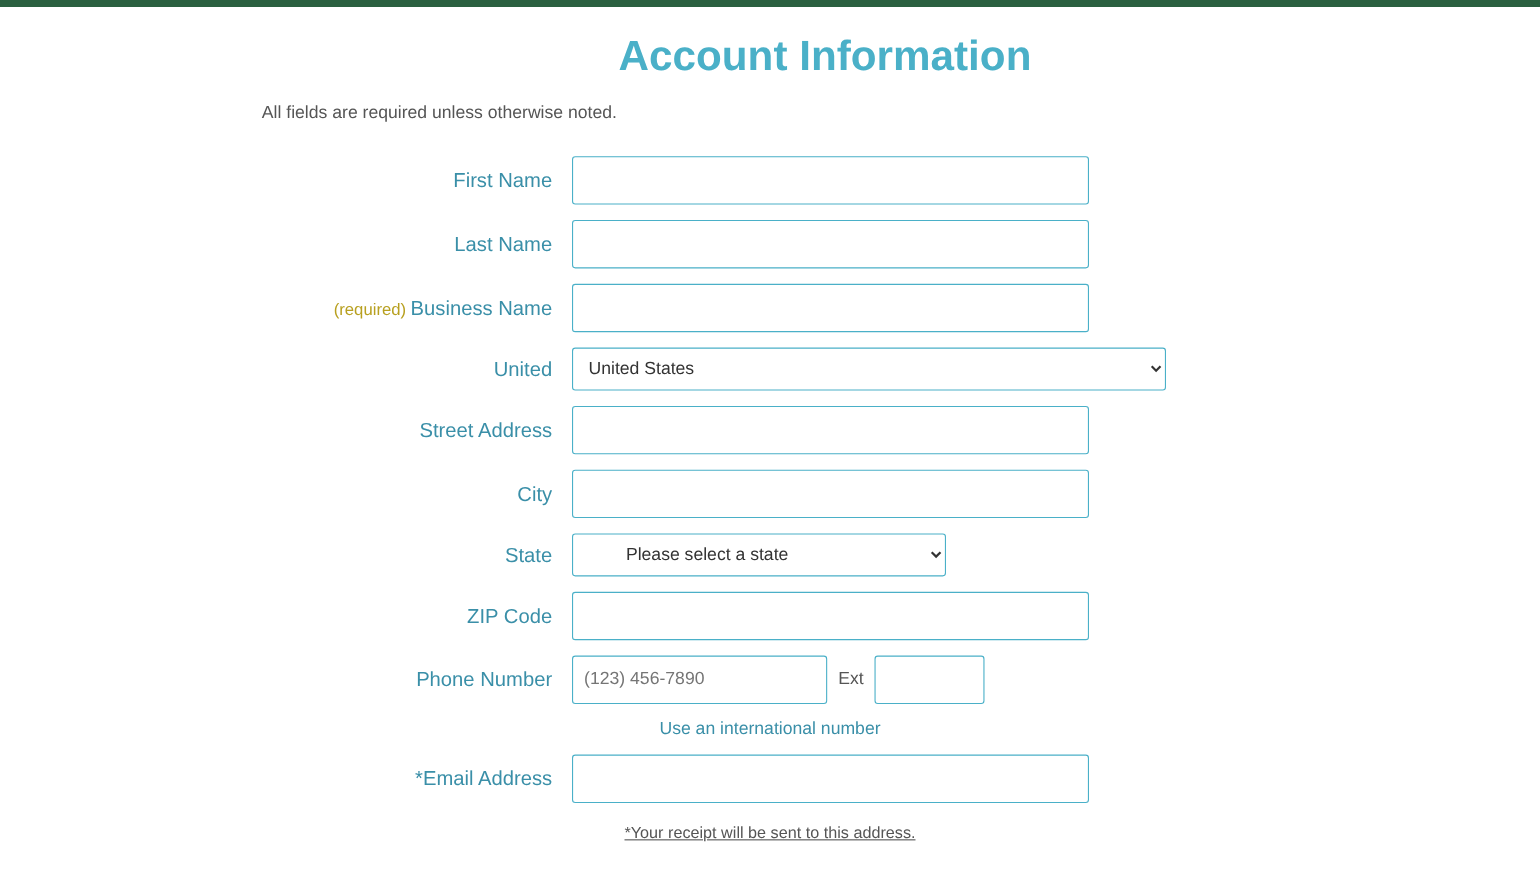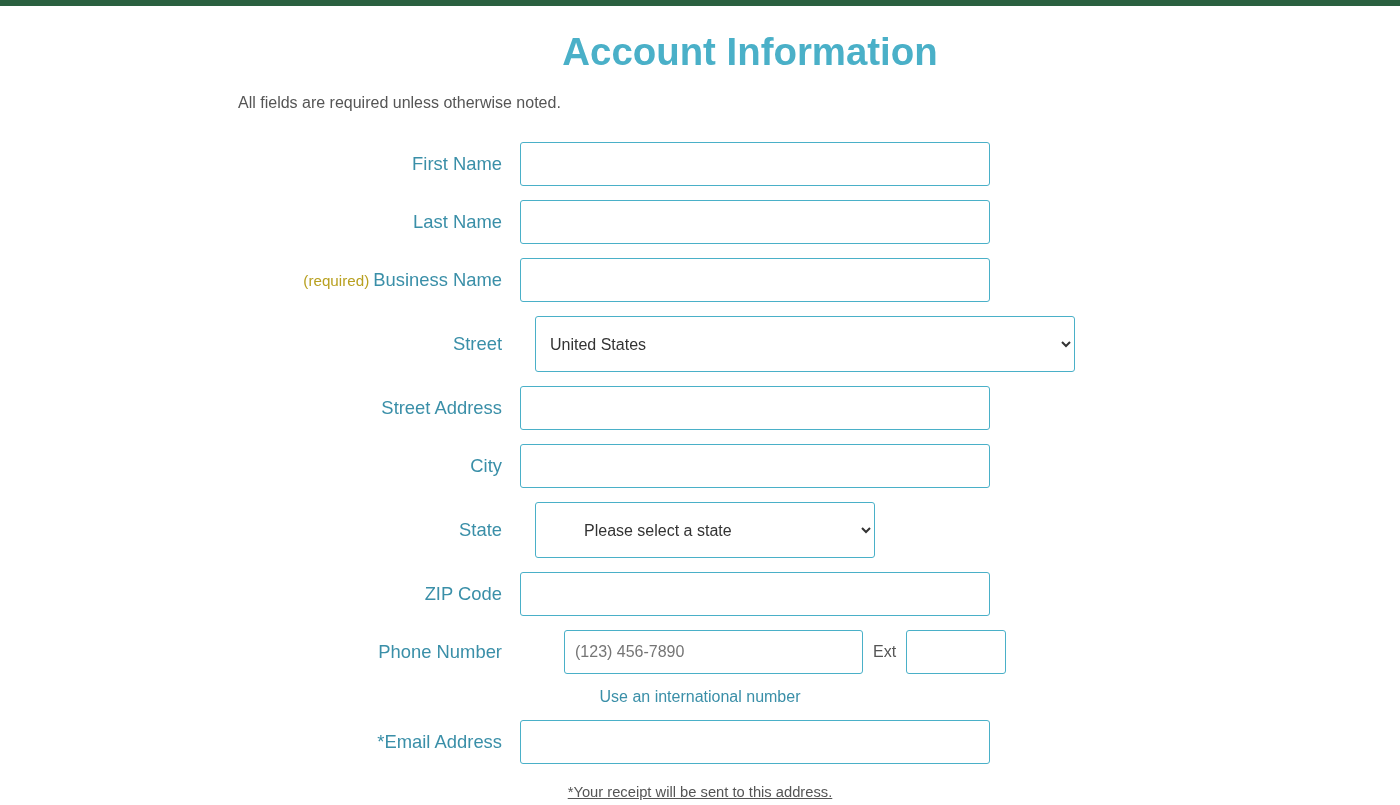--- a/index.html
+++ b/index.html
@@ -72,40 +72,38 @@
     }
 
     .select-standard {
       width: 540px;
       border: 1.5px solid #4ab0c8;
       border-radius: 3px;
       padding: 8px 10px;
       font-size: 1rem;
       color: #333;
       background: #fff;
-      height: 56px;
+      height: 39px;
       outline: none;
       appearance: auto;
-      margin-left: 15px;
     }
 
     .state-select {
       width: 340px;
       padding-left: 44px;
     }
 
     .phone-group {
       display: flex;
       align-items: center;
       gap: 10px;
     }
 
     .phone-input {
-      width: 299px;
-      margin-left: 44px;
+      width: 232px;
     }
 
     .ext-label {
       color: #555;
       font-size: 1rem;
     }
 
     .ext-input {
       width: 100px;
     }
@@ -161,21 +159,21 @@
   </div>
 
   <div class="form-row">
     <label class="form-label">
       <span class="optional-label">(required)</span><span>Business Name</span>
     </label>
     <input class="form-input input-standard" type="text" style="">
   </div>
 
   <div class="form-row">
-    <label class="form-label">Street</label>
+    <label class="form-label">United</label>
     <select class="select-standard">
       <option>United States</option>
       <option>Canada</option>
       <option>United Kingdom</option>
       <option>Australia</option>
       <option>Other</option>
     </select>
   </div>
 
   <div class="form-row">

